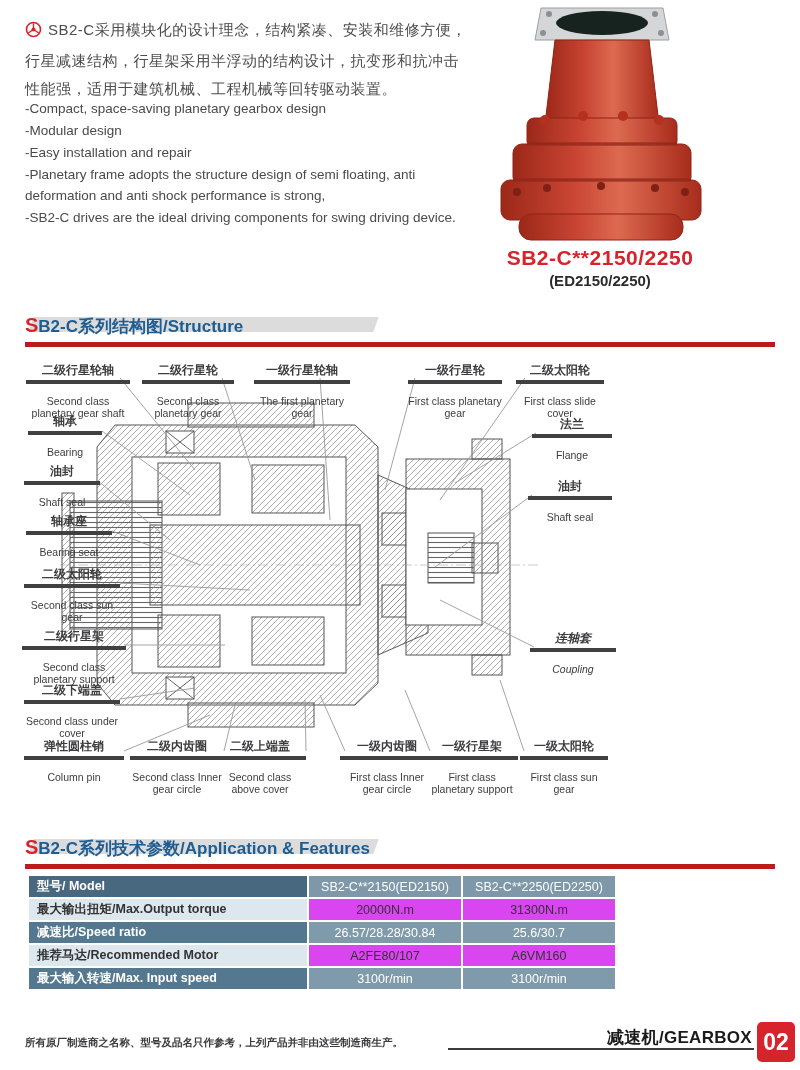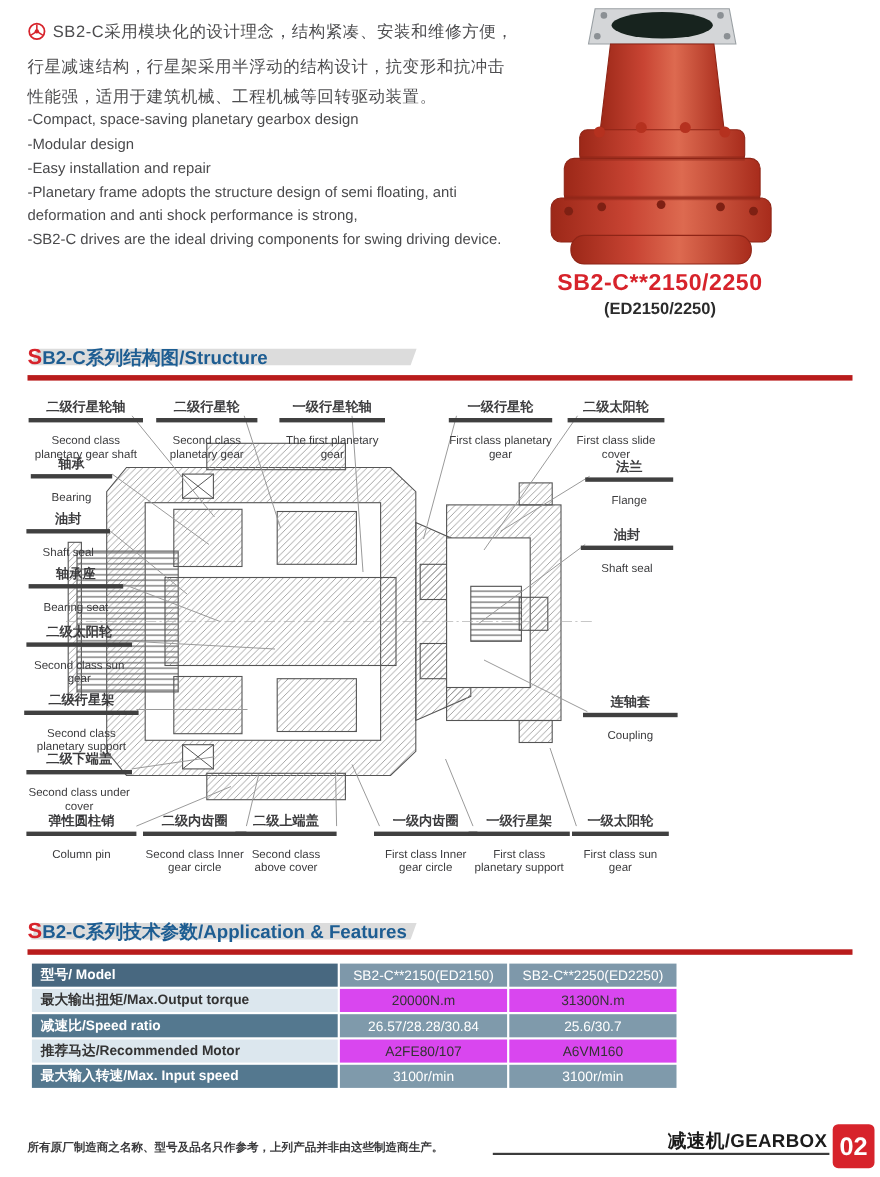--- a/index.html
+++ b/index.html
@@ -219,21 +219,21 @@
     <div class="en">First class slide cover</div>
   </div>
   <div class="dlabel" style="left:532px;top:416px;width:80px;">
     <div class="cn">法兰</div>
     <div class="en">Flange</div>
   </div>
   <div class="dlabel" style="left:528px;top:478px;width:84px;">
     <div class="cn">油封</div>
     <div class="en">Shaft seal</div>
   </div>
-  <div class="dlabel" style="left:530px;top:630px;width:86px;">
+  <div class="dlabel" style="left:530px;top:630px;width:86px;font-style:italic;">
     <div class="cn">连轴套</div>
     <div class="en">Coupling</div>
   </div>
   <div class="dlabel" style="left:28px;top:413px;width:74px;">
     <div class="cn">轴承</div>
     <div class="en">Bearing</div>
   </div>
   <div class="dlabel" style="left:24px;top:463px;width:76px;">
     <div class="cn">油封</div>
     <div class="en">Shaft seal</div>

